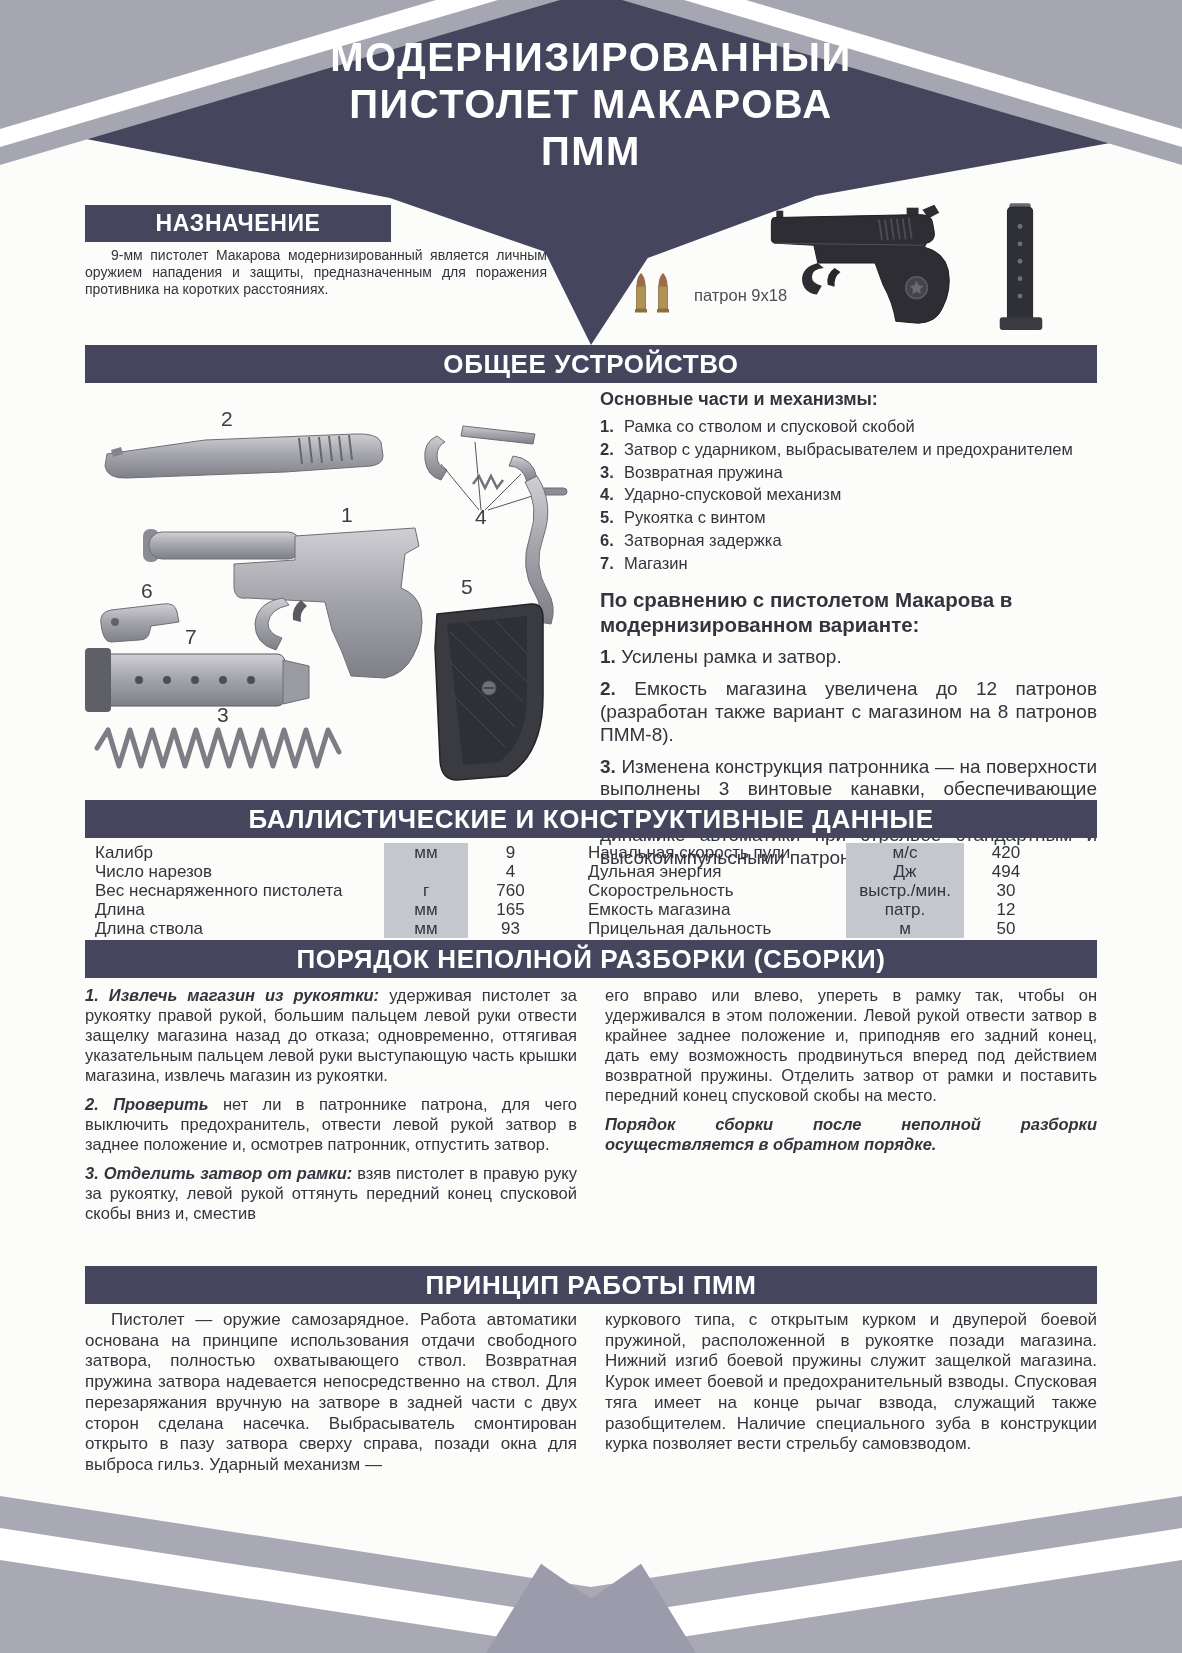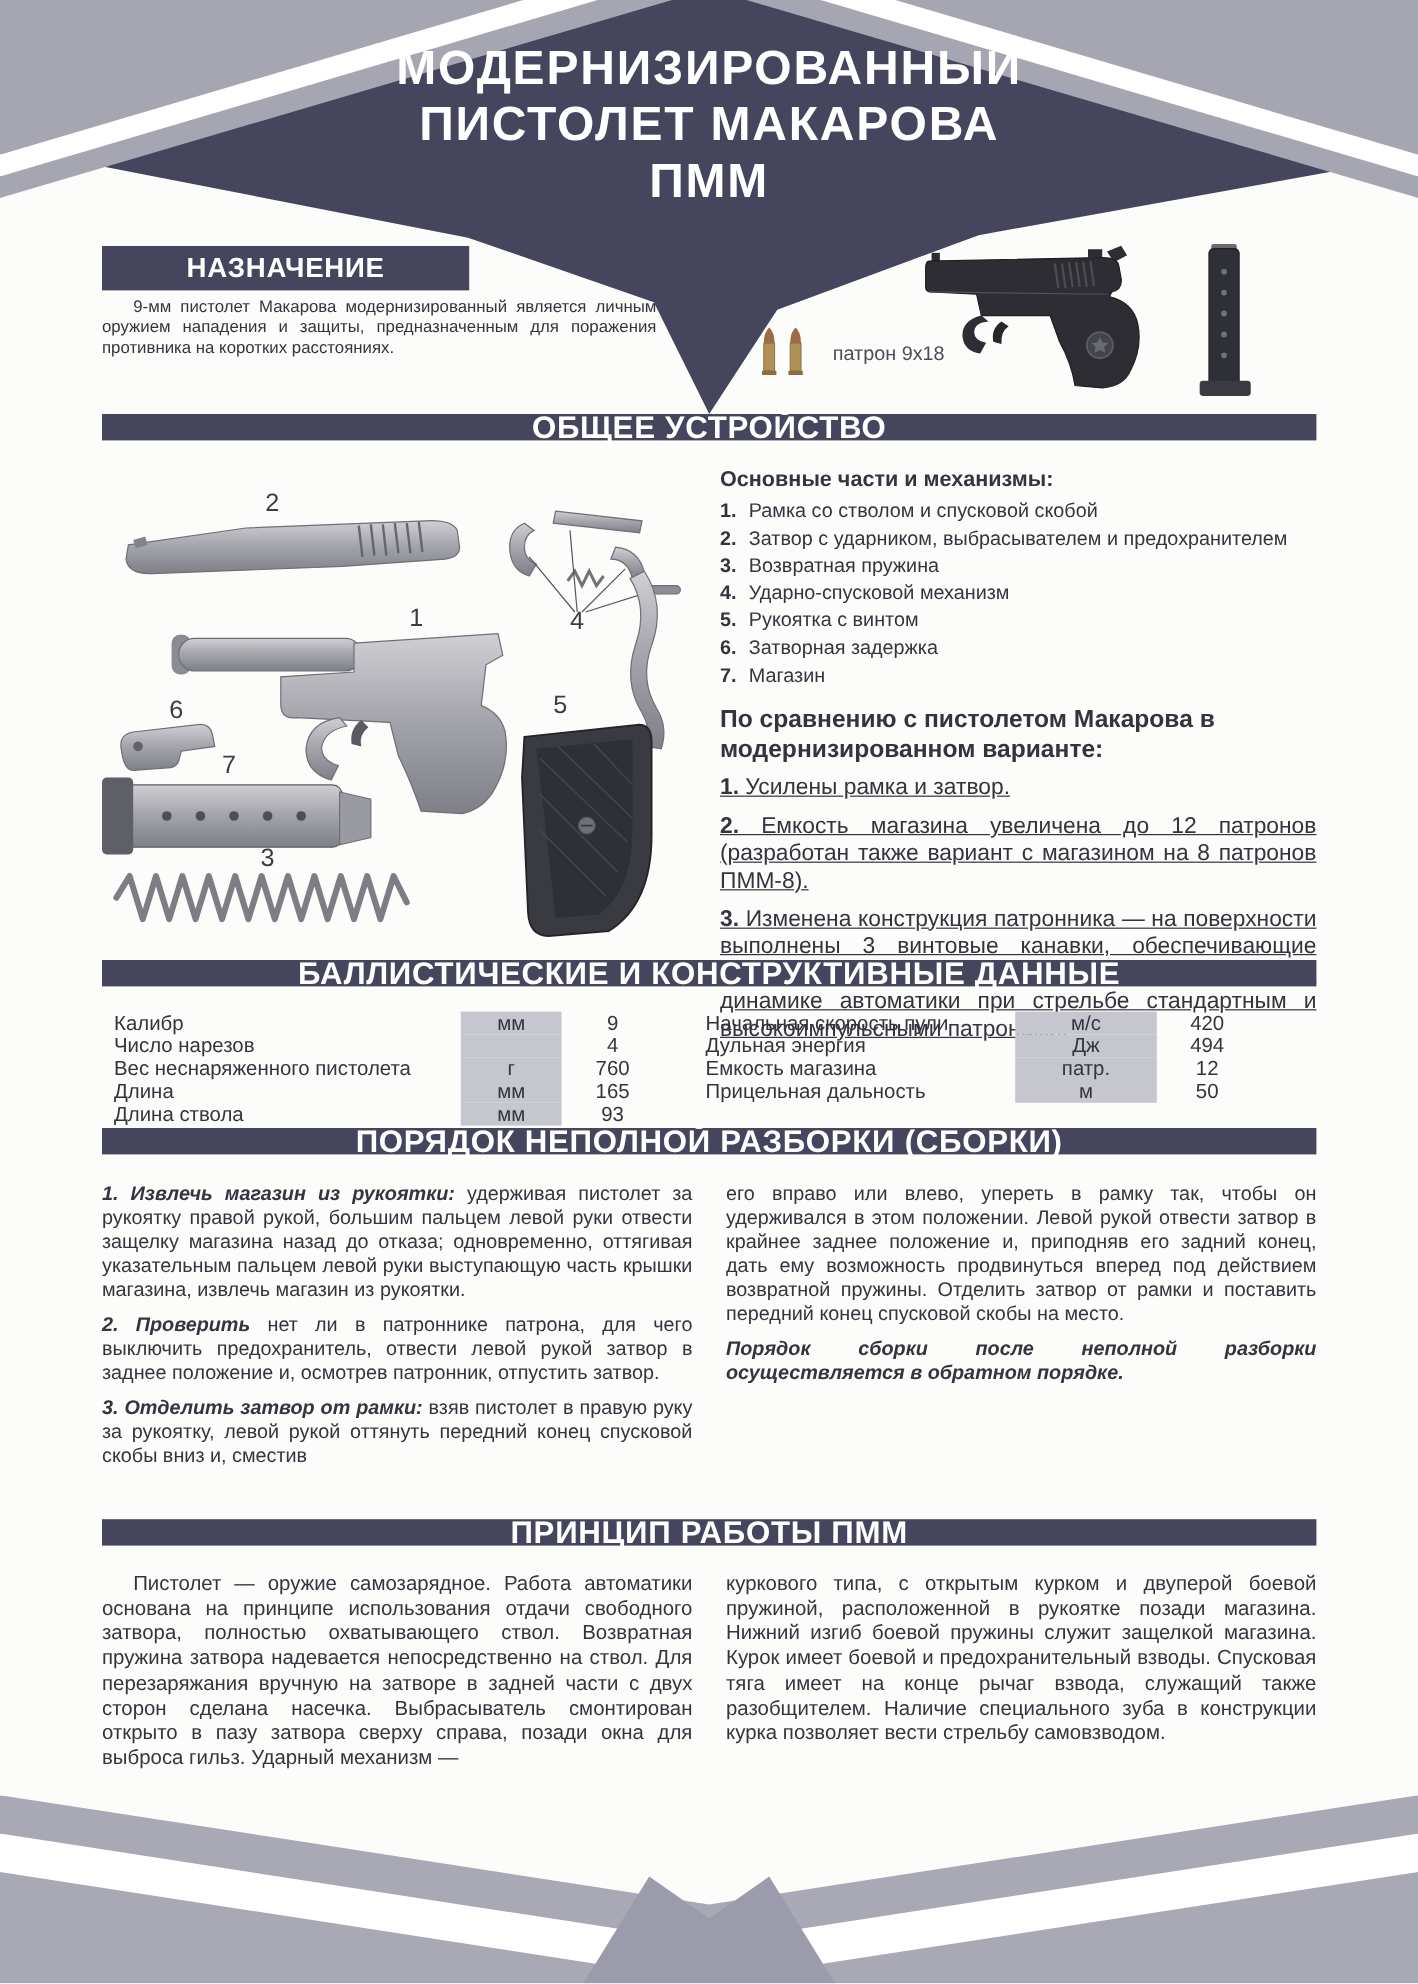--- a/index.html
+++ b/index.html
@@ -25,21 +25,21 @@
   .s-inner { width:436px; height:129px; background:#a6a6b3; }
   .masthead { position:absolute; left:0; top:34px; width:100%; z-index:3; text-align:center; color:#ffffff; }
   .masthead div { font-size:40px; font-weight:700; line-height:47px; letter-spacing:1.5px; }
 
   
   .bar {
     position:absolute; z-index:2; background:#45455e; color:#fff; font-weight:700;
     display:flex; align-items:center; justify-content:center; letter-spacing:.6px;text-align:right;
   }
   .bar-purpose     { left:85px; top:205px; width:306px; height:37px; font-size:23px; }
-  .bar-wide        { left:85px; width:1012px; height:22px; font-size:26px; }
+  .bar-wide        { left:85px; width:1012px; height:38px; font-size:26px; }
   .bar-overview    { top:345px; }
   .bar-ballistics  { top:800px; }
   .bar-disassembly { top:940px; }
   .bar-principle   { top:1266px; }
 
   
   .purpose-text {
     position:absolute; z-index:2; left:85px; top:247px; width:462px; margin:0;
     font-size:14px; line-height:1.23; text-align:justify; text-indent:26px;
   }
@@ -48,21 +48,21 @@
   .pistol         { position:absolute; z-index:2; left:762px; top:184px; }
   .pistol-mag     { position:absolute; z-index:2; left:992px; top:200px; }
 
   
   .diagram { position:absolute; z-index:2; left:85px; top:392px; }
   .overview-col { position:absolute; z-index:2; left:600px; top:389px; width:497px; }
   .parts-title { font-size:18px; font-weight:700; margin-bottom:5px; }
   .part-row { display:flex; font-size:16.5px; line-height:1.38; }
   .part-row .pn { width:24px; flex:0 0 24px; font-weight:700; }
   .cmp-title { font-size:20.5px; font-weight:700; line-height:1.22; margin-top:13px; }
-  .cmp { margin:9px 0 0 0; font-size:19px; line-height:1.2; text-align:justify;text-decoration:underline; }
+  .cmp { margin:9px 0 0 0; font-size:19px; line-height:1.2; text-align:justify; }
   .cmp b { font-weight:700; }
   .dlabel { font-size:21px; fill:#3c3c46; font-family:"Liberation Sans",sans-serif; }
 
   
   .btable { position:absolute; z-index:2; top:843px; }
   .btable-left  { left:85px; }
   .btable-right { left:578px; }
   .trow { display:grid; }
   .btable-left  .trow { grid-template-columns:299px 84px 85px; }
   .btable-right .trow { grid-template-columns:268px 118px 84px; }
@@ -314,20 +314,25 @@
         <div class="tl-cell">Начальная скорость пули</div>
         <div class="tu-cell">м/с</div>
         <div class="tv-cell">420</div>
       </div>
     <div class="trow">
         <div class="tl-cell">Дульная энергия</div>
         <div class="tu-cell">Дж</div>
         <div class="tv-cell">494</div>
       </div>
     <div class="trow">
+        <div class="tl-cell">Скорострельность</div>
+        <div class="tu-cell">выстр./мин.</div>
+        <div class="tv-cell">30</div>
+      </div>
+    <div class="trow">
         <div class="tl-cell">Емкость магазина</div>
         <div class="tu-cell">патр.</div>
         <div class="tv-cell">12</div>
       </div>
     <div class="trow">
         <div class="tl-cell">Прицельная дальность</div>
         <div class="tu-cell">м</div>
         <div class="tv-cell">50</div>
       </div>
   </div>

